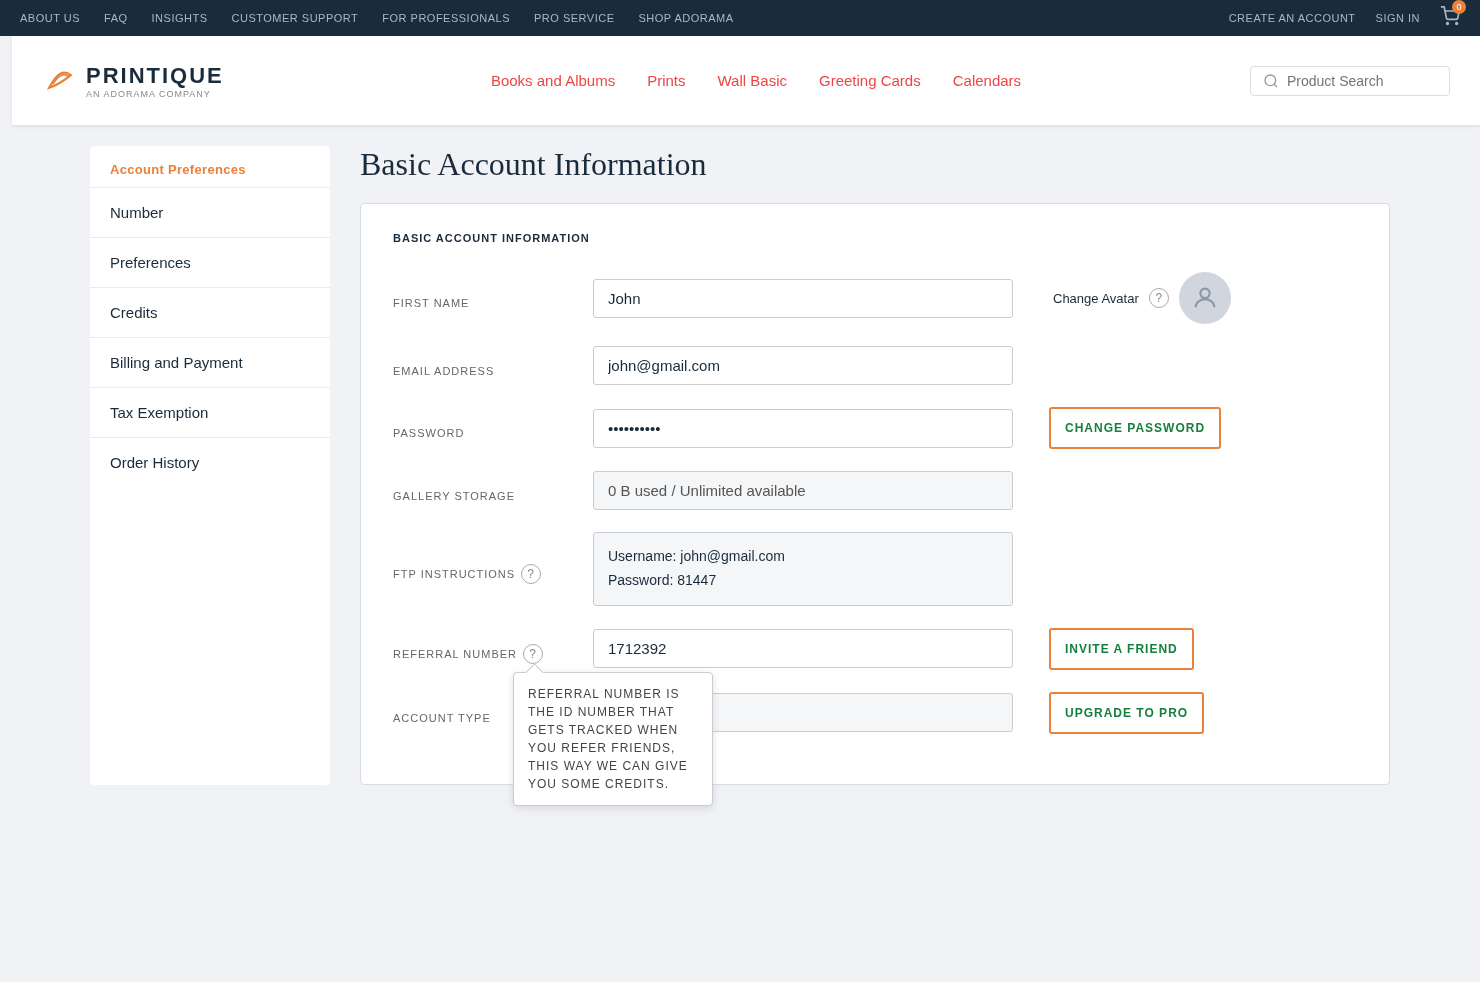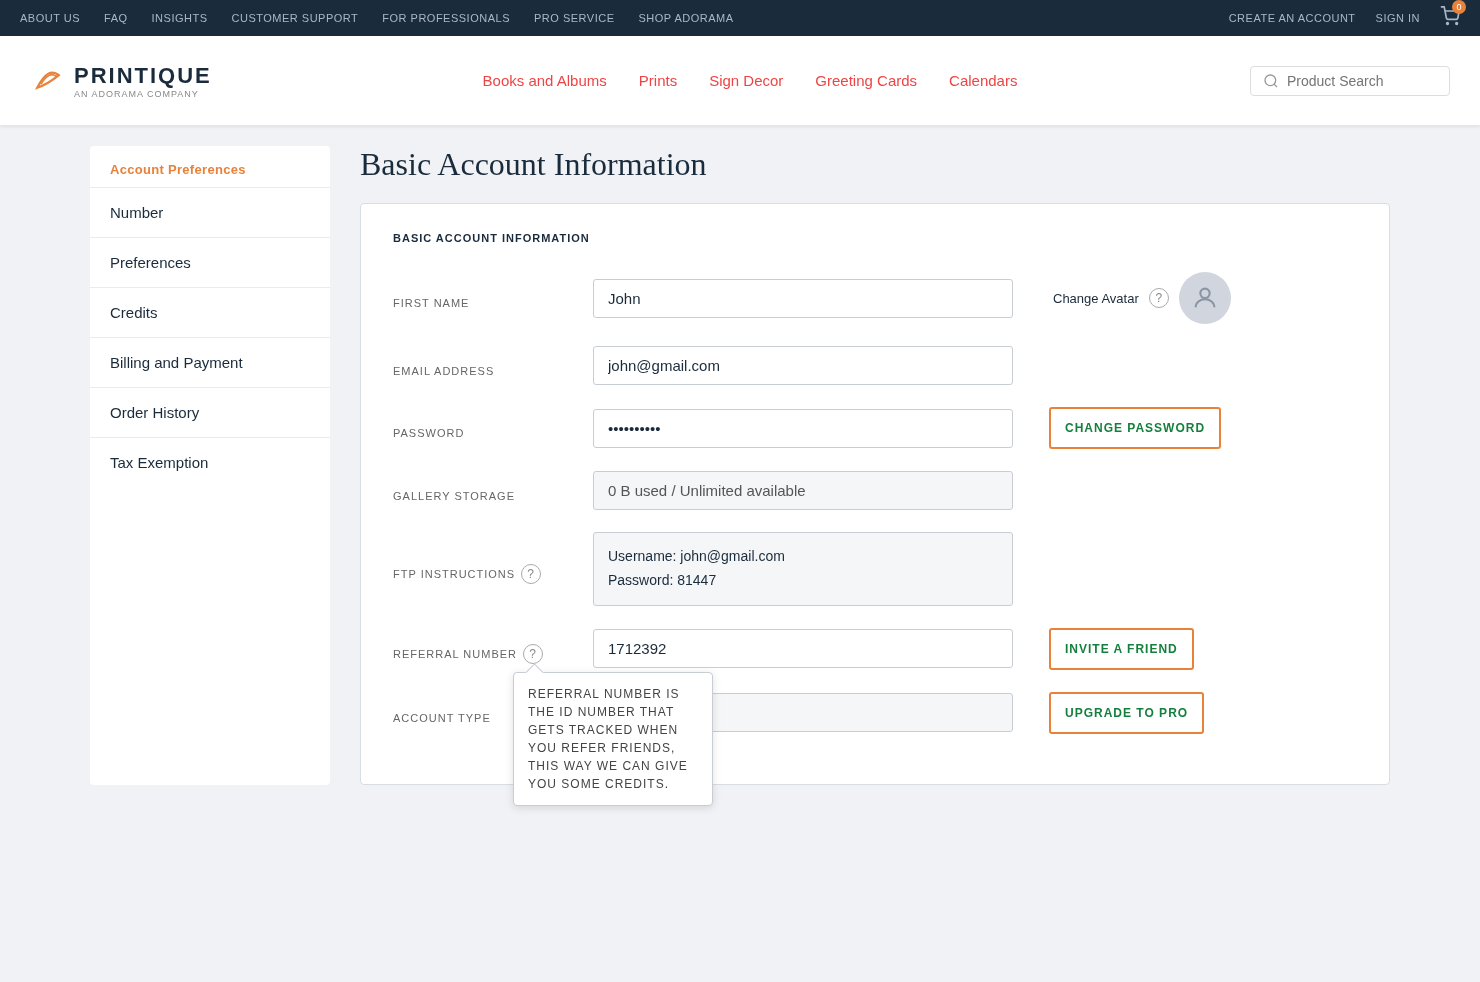--- a/index.html
+++ b/index.html
@@ -51,20 +51,21 @@
 
     
     .main-header {
       background: white;
       height: 90px;
       display: flex;
       align-items: center;
       padding: 0 30px;
       border-bottom: 1px solid #e5e7eb;
       box-shadow: 0 1px 3px rgba(0,0,0,0.08);
+      margin-left: 12px;
     }
     .logo-area {
       display: flex;
       align-items: center;
       gap: 8px;
       min-width: 220px;
     }
     .logo-icon {
       color: #e8823a;
       font-size: 28px;
@@ -362,43 +363,43 @@
       </svg>
     </div>
     <div class="logo-text-wrap">
       <span class="logo-main">PRINTIQUE</span>
       <span class="logo-sub">An Adorama Company</span>
     </div>
   </div>
   <nav class="main-nav">
     <a class="main-nav-link">Books and Albums</a>
     <a class="main-nav-link">Prints</a>
-    <a class="main-nav-link">Sign Decor</a>
+    <a class="main-nav-link">Wall Basic</a>
     <a class="main-nav-link">Greeting Cards</a>
     <a class="main-nav-link">Calendars</a>
   </nav>
   <div class="search-area">
     <svg class="search-icon-svg" width="16" height="16" viewBox="0 0 24 24" fill="none" stroke="#999" stroke-width="2">
       <circle cx="11" cy="11" r="8"></circle>
         <path d="m21 21-4.35-4.35"></path>
     </svg>
     <input class="search-input" type="text" placeholder="Product Search" style="">
   </div>
 </div>
 
 <div class="page-layout">
 
   <div class="sidebar">
     <div class="sidebar-active-label">Account Preferences</div>
     <div class="sidebar-item">Number</div>
     <div class="sidebar-item">Preferences</div>
     <div class="sidebar-item">Credits</div>
     <div class="sidebar-item">Billing and Payment</div>
+    <div class="sidebar-item">Tax Exemption</div>
     <div class="sidebar-item">Order History</div>
-    <div class="sidebar-item">Tax Exemption</div>
   </div>
 
   <div class="main-content">
     <h1 class="page-title">Basic Account Information</h1>
     <div class="card">
       <div class="card-section-title">BASIC ACCOUNT INFORMATION</div>
 
       <div class="form-row">
         <label class="field-label">FIRST NAME</label>
         <input class="field-input" type="text" value="John" style="">

